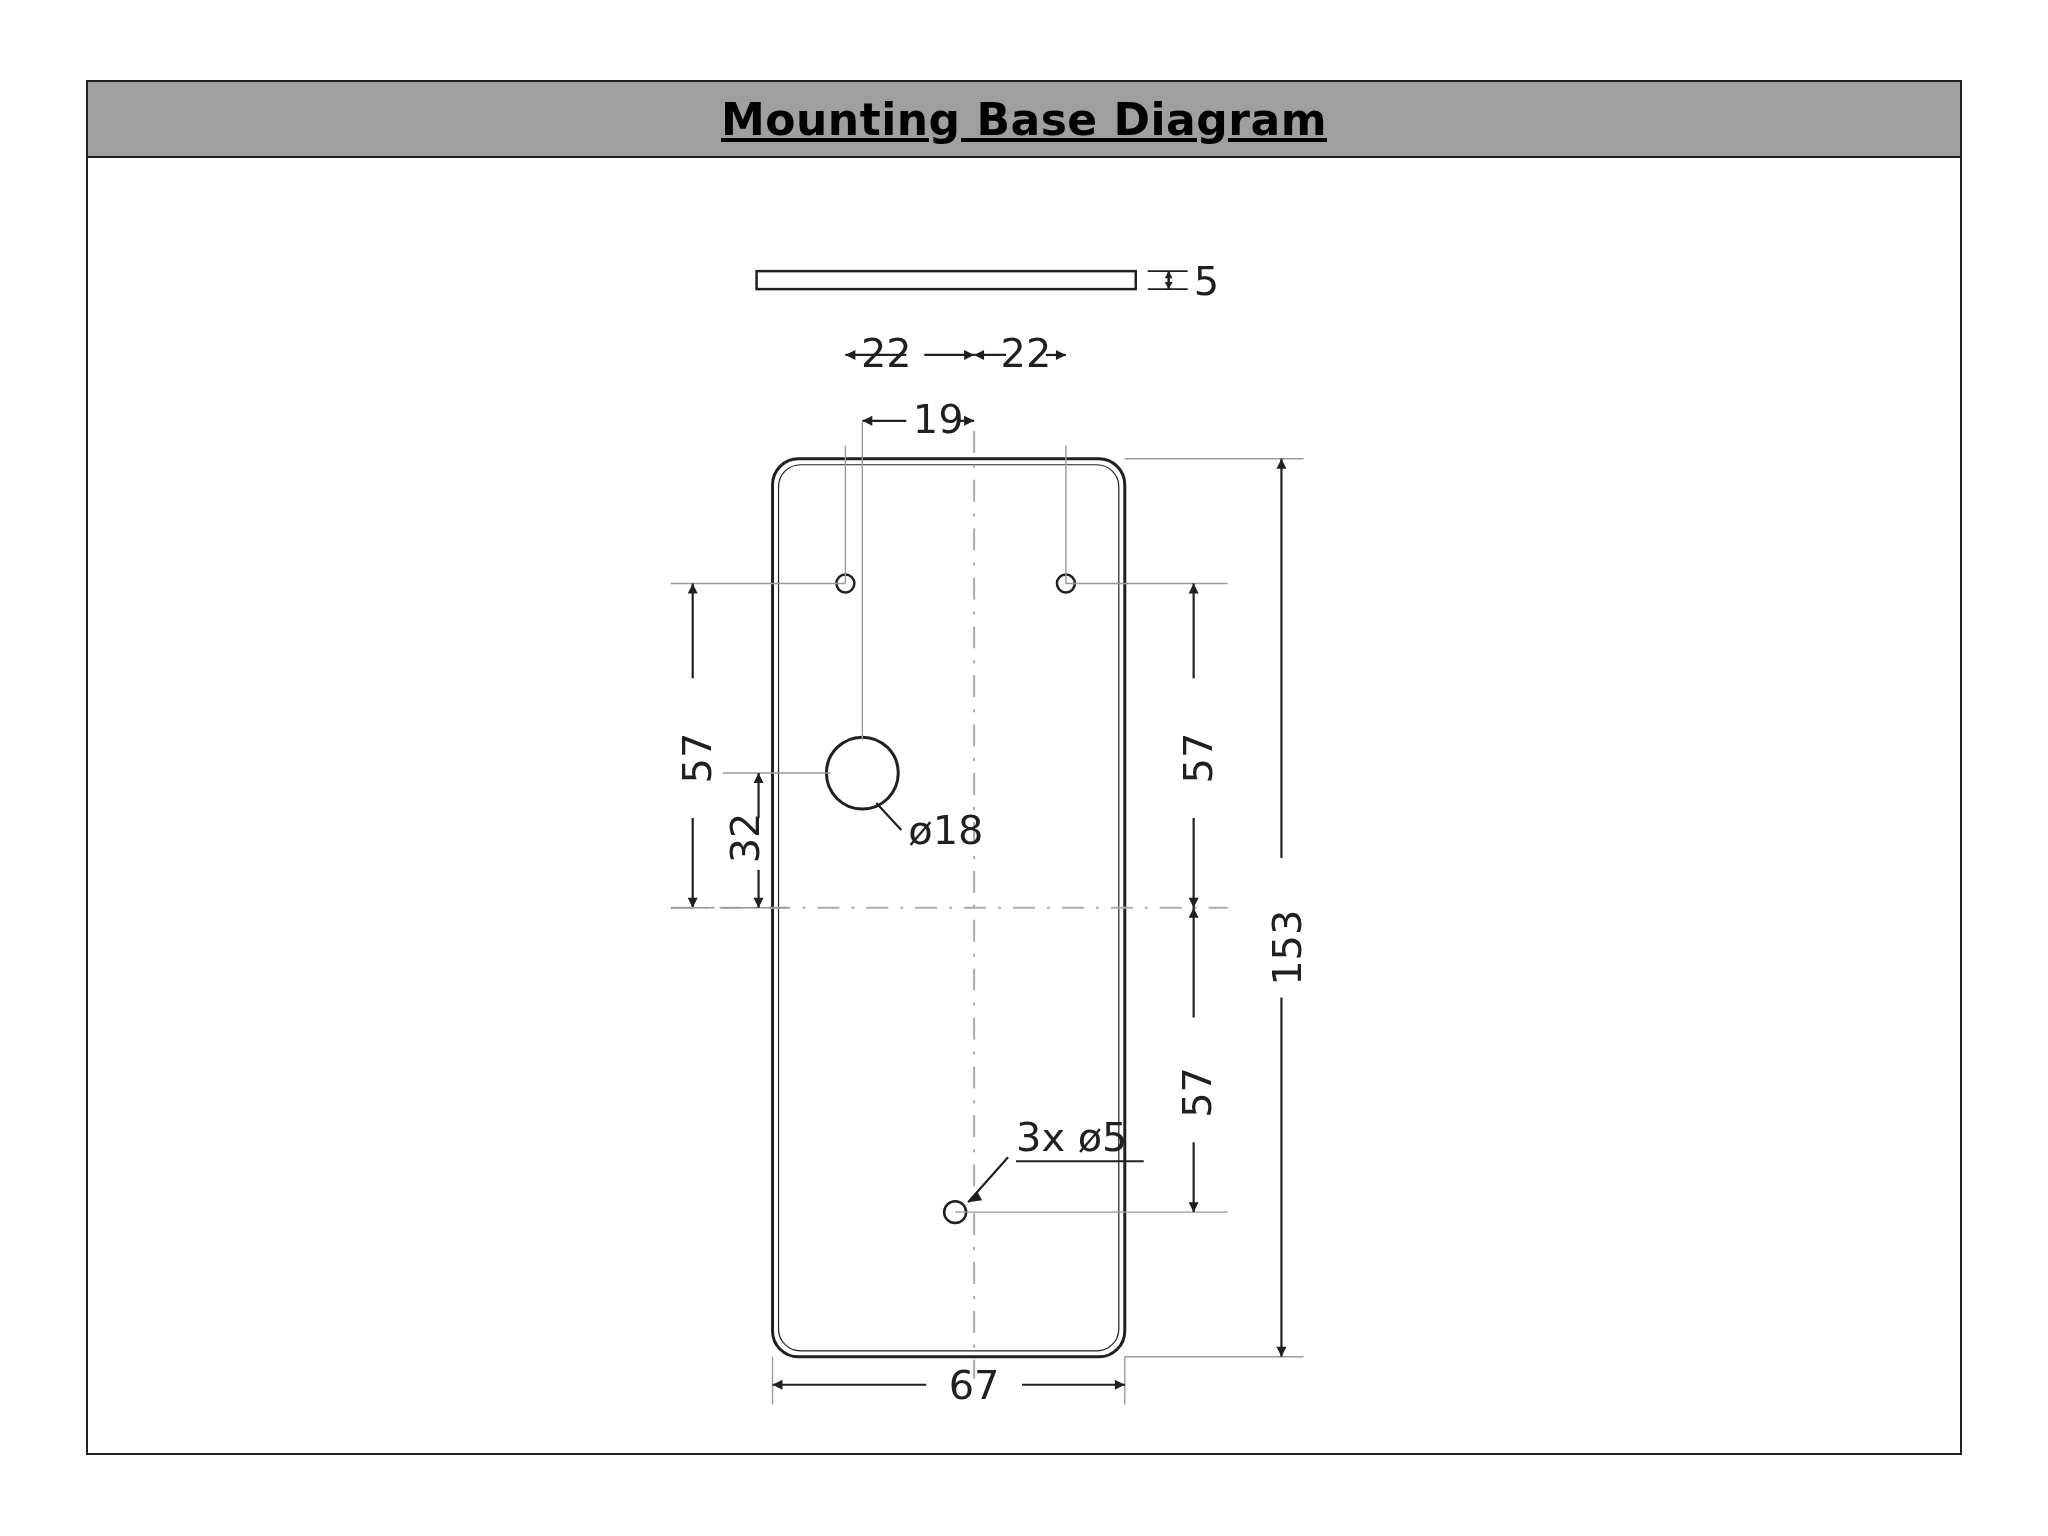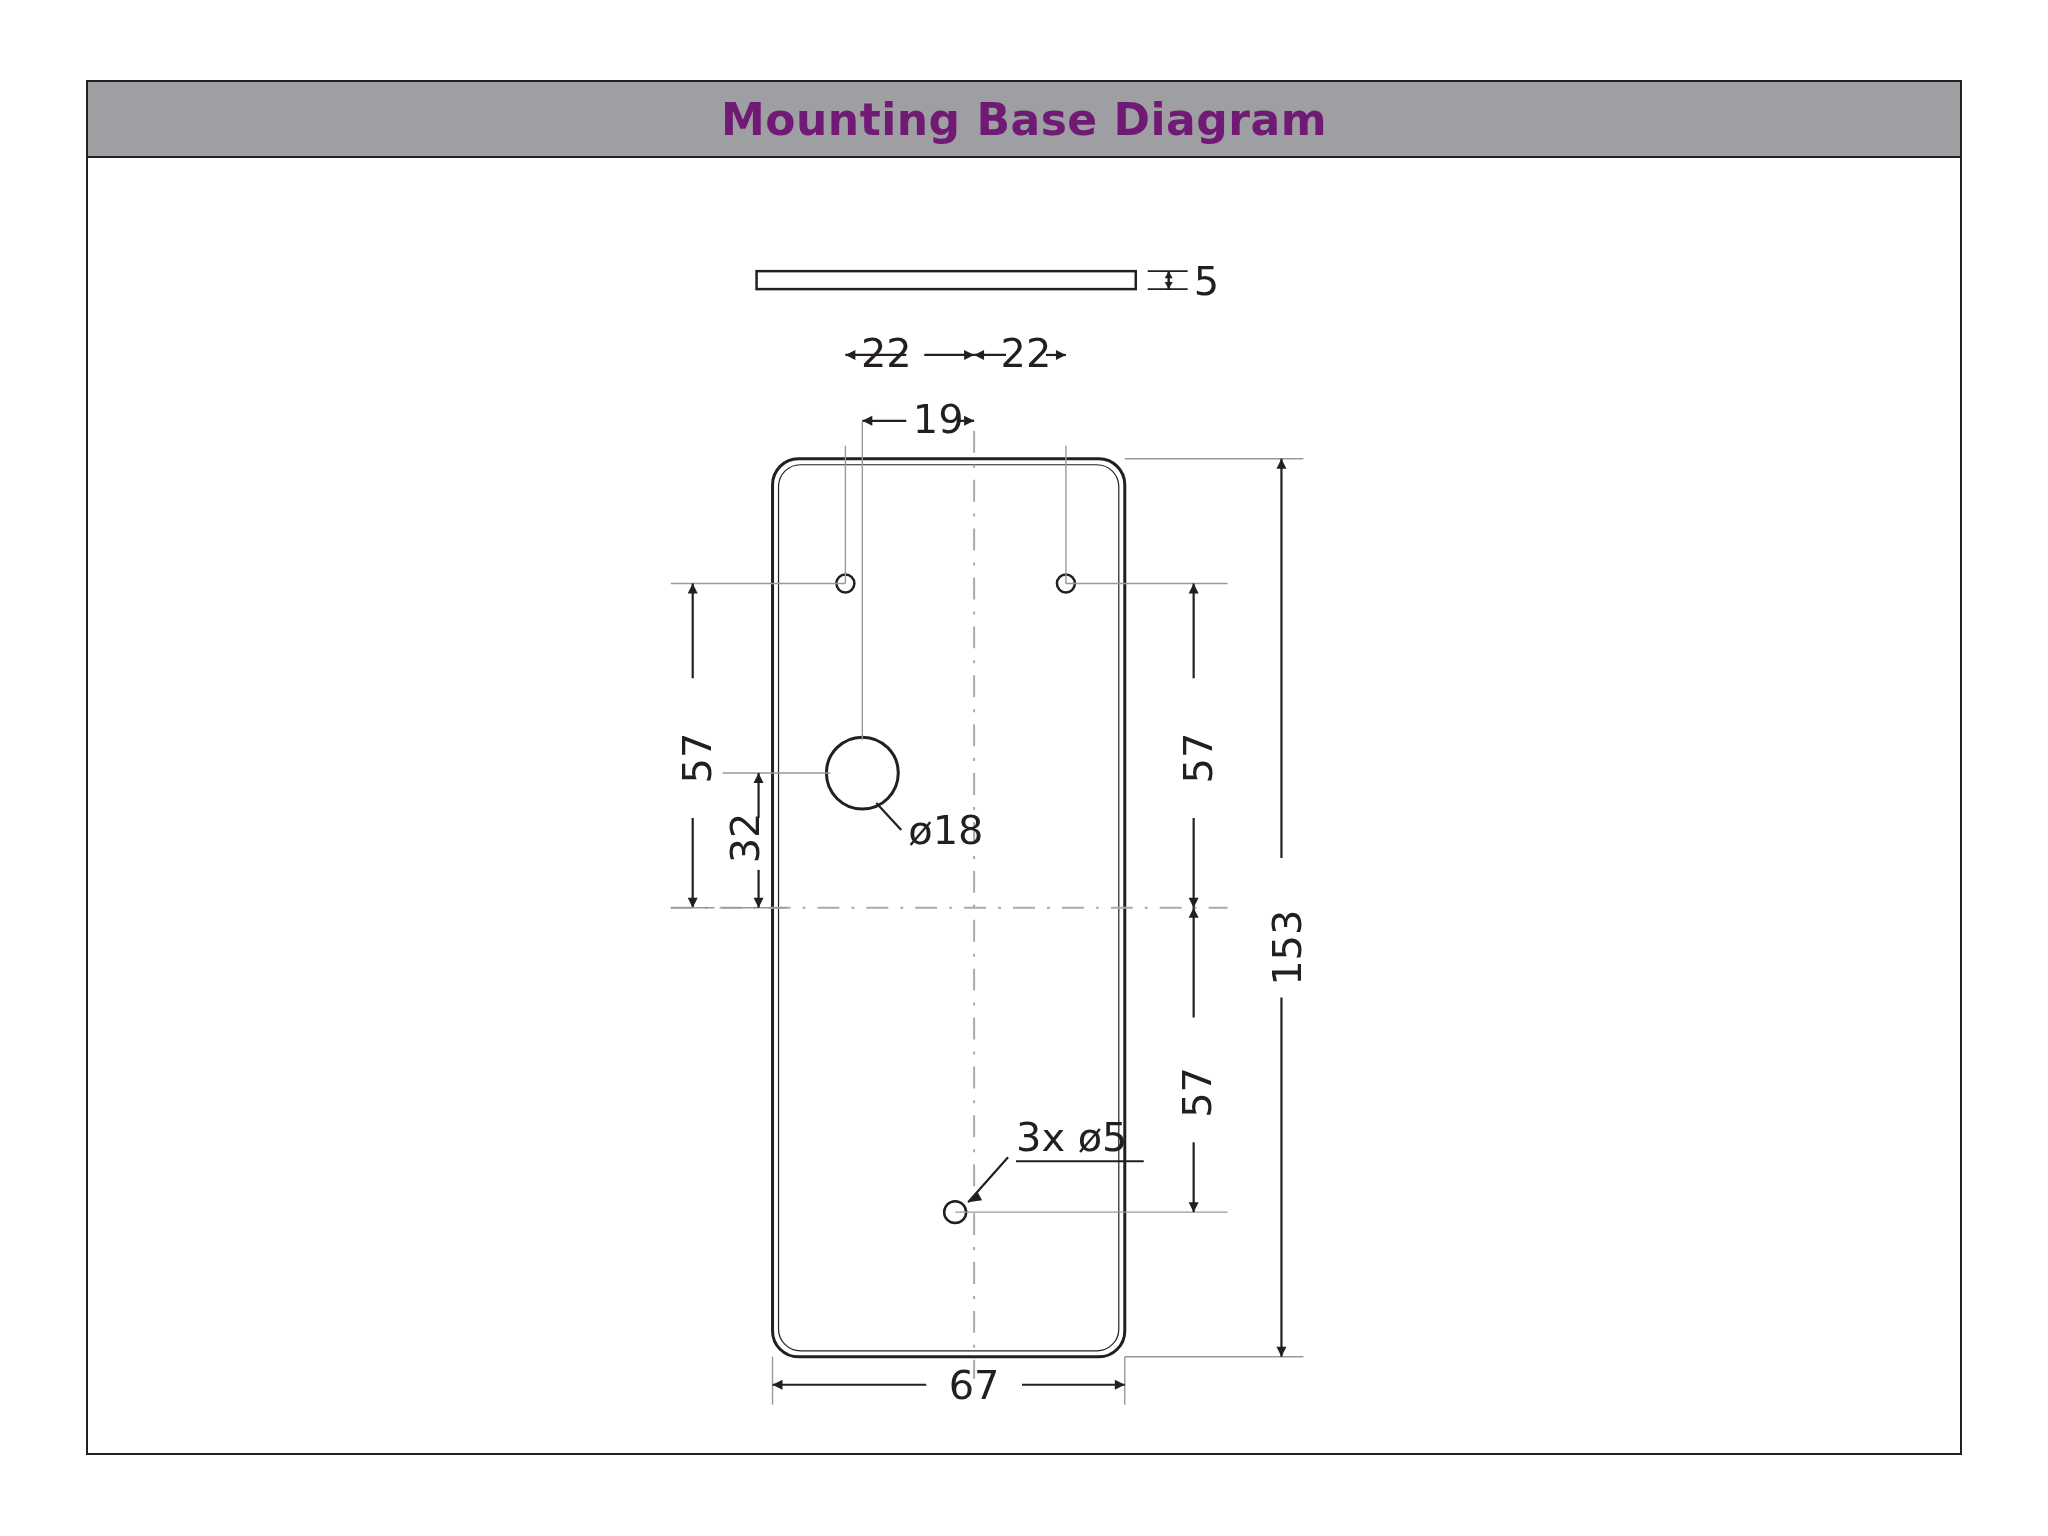--- a/index.html
+++ b/index.html
@@ -34,25 +34,26 @@
     width: 100%;
     height: 76px;
     background: #9d9fa2;
     display: flex;
     align-items: center;
     justify-content: center;
     box-sizing: border-box;
     border-bottom: 2px solid #231f20;
   }
   #title-text {
-    color: #701a75;
+    color: #000000;
     font-size: 44px;
     font-weight: bold;
     letter-spacing: 0.5px;
     font-family: "DejaVu Sans", sans-serif;
+    text-decoration: underline;
   }
   
   #drawing {
     position: absolute;
     left: 0;
     top: 76px;
     width: 100%;
     height: 1295px;
     display: block;
   }

